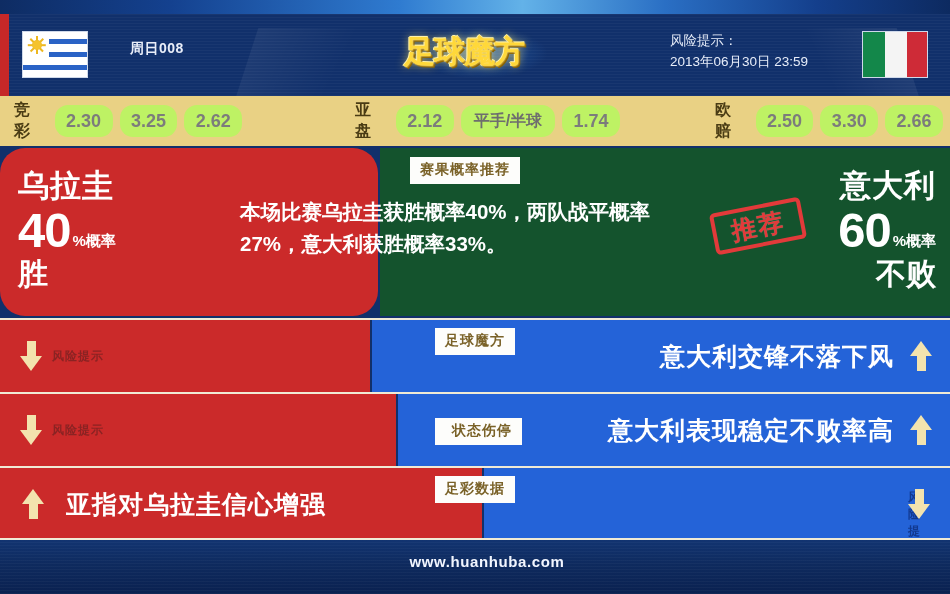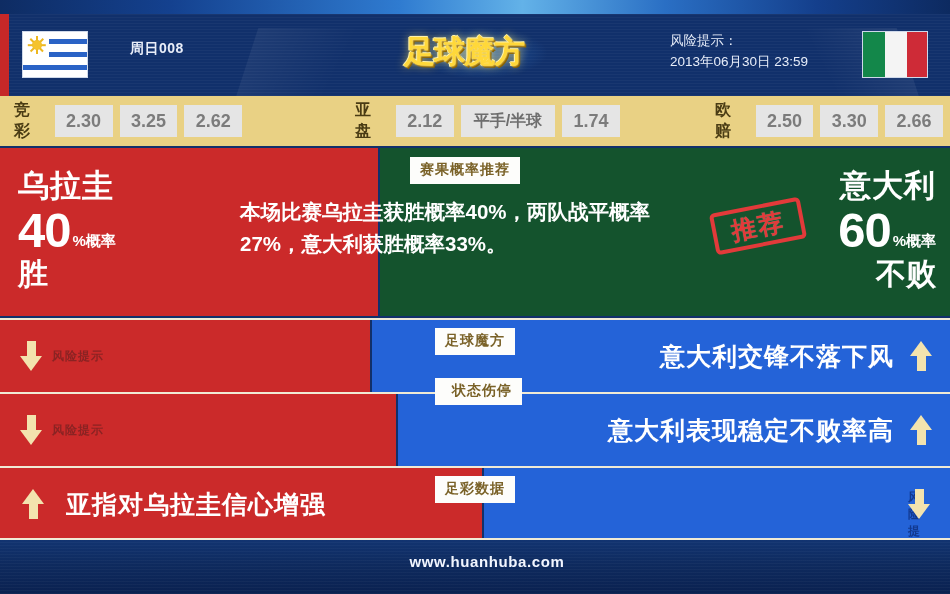--- a/index.html
+++ b/index.html
@@ -100,33 +100,33 @@
   .odds{
     position:absolute; left:0; top:96px; width:950px; height:50px;
     background:#e9d184;
     display:flex; align-items:center;
   }
   .odds-grp{ display:flex; align-items:center; }
   .odds-label{
     color:#4a3c14; font-size:16px; font-weight:bold; margin-right:8px; letter-spacing:1px;
   }
   .odds-box{
-    background:#e5e5e5; color:#7c7c7c; font-size:18px; font-weight:bold;
-    width:60px; height:32px; line-height:32px; text-align:center; margin-right:7px;
+    background:#bef264; color:#7c7c7c; font-size:18px; font-weight:bold;
+    width:60px; height:32px; line-height:32px; text-align:center; margin-right:7px;border-radius:13px;
   }
   .odds-box.wide{ width:98px; font-size:16px; color:#6e6e6e; }
   .g1{ margin-left:14px; }
   .g2{ margin-left:106px; }
   .g3{ margin-left:88px; }
 
   
   .band{
     position:absolute; left:0; top:148px; width:950px; height:168px;
   }
-  .band-red{ position:absolute; left:0; top:0; width:378px; height:168px; background:#cb2a2a; }
+  .band-red{ position:absolute; left:0; top:0; width:378px; height:168px; background:#cb2a2a;border-radius:25px; }
   .band-blue{ position:absolute; left:380px; top:0; width:570px; height:168px; background:#14532d; }
 
   .home-blk{ position:absolute; left:18px; top:20px; color:#fff; }
   .home-name{ font-size:31px; font-weight:bold; letter-spacing:1px; line-height:36px; }
   .home-pctrow{ display:flex; align-items:flex-end; line-height:1; margin-top:2px; }
   .home-pct{ font-size:49px; font-weight:bold; letter-spacing:-1px; }
   .home-unit{ font-size:15px; font-weight:bold; margin-left:2px; margin-bottom:7px; }
   .home-res{ font-size:30px; font-weight:bold; margin-top:2px; line-height:34px; }
 
   .away-blk{ position:absolute; right:14px; top:20px; color:#fff; text-align:right; }
@@ -194,21 +194,21 @@
     color:#fff; font-size:25px; font-weight:bold; letter-spacing:1px; white-space:nowrap;
   }
   .row-msg-left{
     position:absolute; left:66px; top:50%; transform:translateY(-50%);
     color:#fff; font-size:25px; font-weight:bold; letter-spacing:1px; white-space:nowrap;
   }
   .big-arrow-right{ position:absolute; right:18px; top:50%; transform:translateY(-50%); }
   .big-arrow-left{ position:absolute; left:22px; top:50%; transform:translateY(-50%); }
 
   .tab-r1{ left:435px; top:328px; }
-  .tab-r2{ left:435px; top:378px;padding-left:17px; }
+  .tab-r2{ left:435px; top:418px;padding-left:17px; }
   .tab-r3{ left:435px; top:476px; }
 
   
   .footer{
     position:absolute; left:0; top:540px; width:950px; height:54px;
     background:linear-gradient(180deg,#123471 0%,#0e2a5e 45%,#0a2150 100%);
     padding-left:12px;
   }
   .footer:before{
     content:""; position:absolute; left:0; top:0; width:950px; height:54px;

